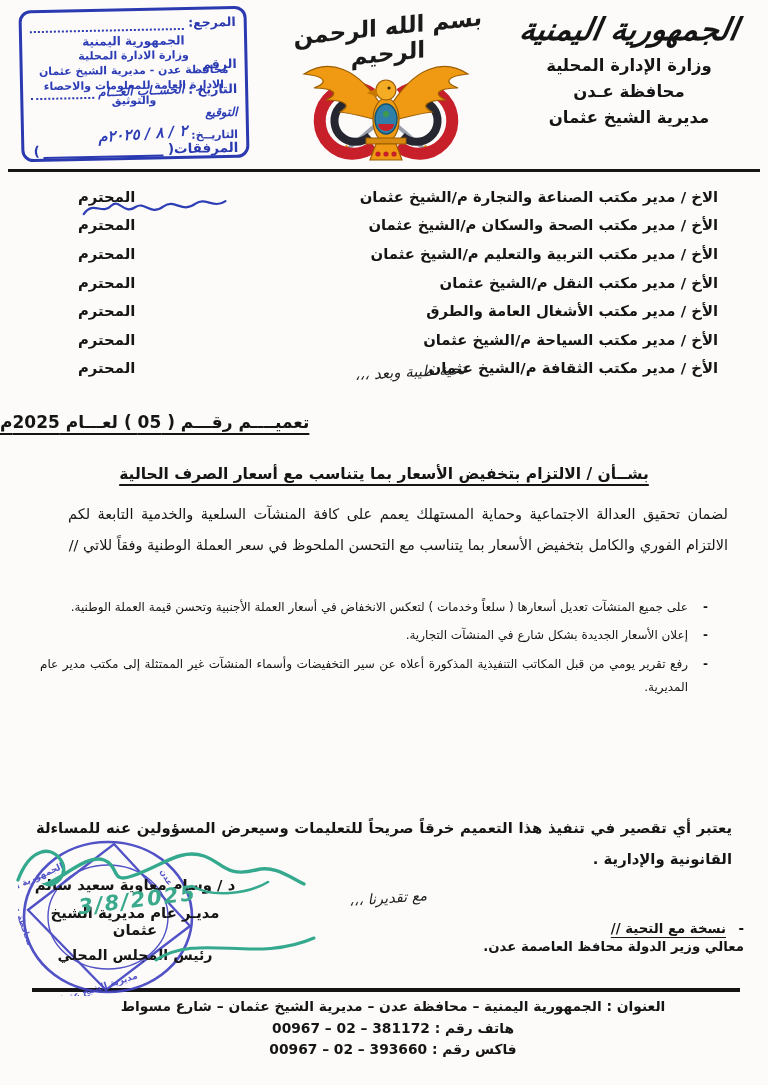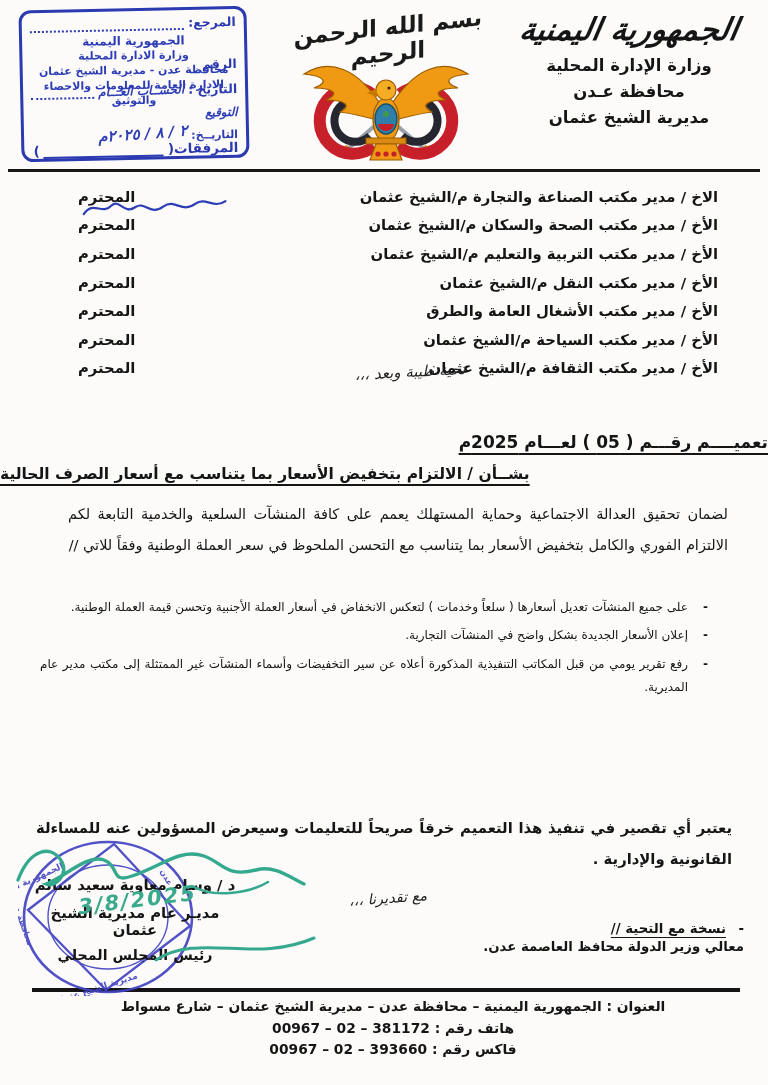--- a/index.html
+++ b/index.html
@@ -54,26 +54,26 @@
   .addr-to { font-weight:bold; font-size:14.8px; }
   .addr-hon { font-weight:bold; font-size:14.8px; }
 
   .greeting {
     position:absolute; top:363px; right:268px; width:180px; text-align:center;
     font-family:"DejaVu Serif", serif; font-style:italic; font-size:15px;
     transform:rotate(-3deg); color:#222;
   }
 
   
-  .circ-title { position:absolute; top:432px; left:0; right:0; text-align:right;padding-left:8px; }
+  .circ-title { position:absolute; top:412px; left:0; right:0; text-align:left; }
   .circ-title span {
     font-weight:bold; font-size:17px; text-decoration:underline;
     text-underline-offset:5px; text-decoration-thickness:1.6px;
   }
-  .subject { position:absolute; top:464px; left:0; right:0; text-align:left; }
+  .subject { position:absolute; top:464px; left:0; right:0; text-align:center; }
   .subject span {
     font-weight:bold; font-size:15.5px; text-decoration:underline;
     text-underline-offset:5px; text-decoration-thickness:1.6px;
   }
 
   
   .intro {
     position:absolute; top:499px; right:40px; left:40px;
     font-size:14.5px; line-height:2.15; text-align:justify;margin-left:28px;
   }
@@ -244,21 +244,21 @@
     <span>تعميــــم رقـــم ( 05 ) لعـــام 2025م</span>
   </div>
   <div class="subject">
     <span>بشــأن / الالتزام بتخفيض الأسعار بما يتناسب مع أسعار الصرف الحالية</span>
   </div>
 
   <div class="intro">لضمان تحقيق العدالة الاجتماعية وحماية المستهلك يعمم على كافة المنشآت السلعية والخدمية التابعة لكم الالتزام الفوري والكامل بتخفيض الأسعار بما يتناسب مع التحسن الملحوظ في سعر العملة الوطنية وفقاً للاتي //</div>
 
   <ul class="bullets">
     <li>على جميع المنشآت تعديل أسعارها ( سلعاً وخدمات ) لتعكس الانخفاض في أسعار العملة الأجنبية وتحسن قيمة العملة الوطنية.</li>
-    <li>إعلان الأسعار الجديدة بشكل واضح في المنشآت التجارية.</li>
+    <li>إعلان الأسعار الجديدة بشكل شارع في المنشآت التجارية.</li>
     <li>رفع تقرير يومي من قبل المكاتب التنفيذية المذكورة أعلاه عن سير التخفيضات وأسماء المنشآت غير الممتثلة إلى مكتب مدير عام المديرية.</li>
   </ul>
 
   <div class="warning">يعتبر أي تقصير في تنفيذ هذا التعميم خرقاً صريحاً للتعليمات وسيعرض المسؤولين عنه للمساءلة القانونية والإدارية .</div>
 
   <svg class="round-stamp" width="180" height="158" viewBox="0 0 180 158">
     <ellipse cx="90" cy="79" rx="84" ry="75" fill="none" stroke="#4344c2" stroke-width="2.6"></ellipse>
     <ellipse cx="90" cy="79" rx="60" ry="52" fill="none" stroke="#4344c2" stroke-width="1.4"></ellipse>
     <polygon points="96,6 172,88 88,152 10,72" fill="none" stroke="#4344c2" stroke-width="2.4"></polygon>
     <text x="46" y="30" font-size="9" fill="#4344c2" transform="rotate(-24 46 30)" font-weight="bold">الجمهورية اليمنية</text>

